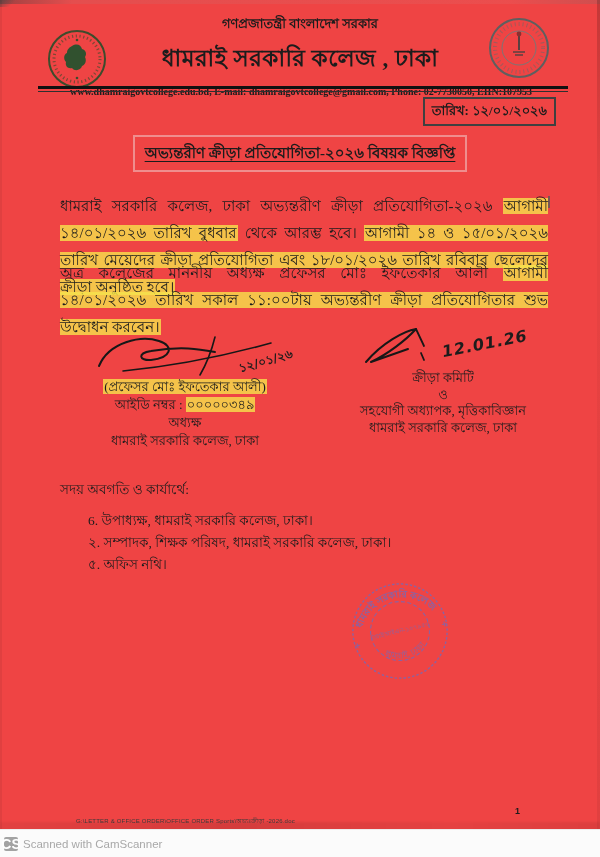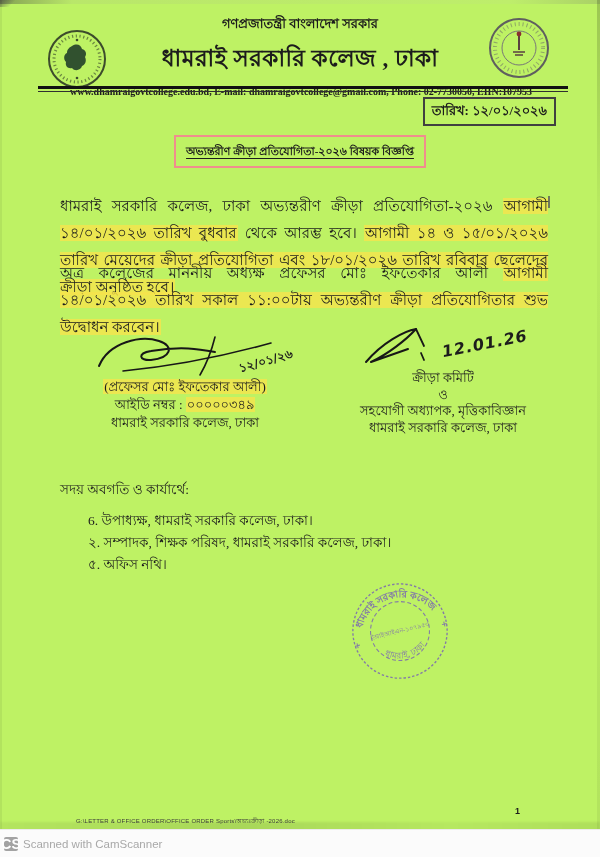--- a/index.html
+++ b/index.html
@@ -2,21 +2,21 @@
 <html><head>
 <meta charset="utf-8">
 <style>
   html,body{margin:0;padding:0;}
   body{
     width:600px;height:857px;
     font-family:"Liberation Serif","DejaVu Serif",serif;
     color:#1c1c1c;background:#ffffff;
   }
   .canvas{position:relative;width:600px;height:857px;overflow:hidden;background:#fff;}
-  .scan{position:absolute;left:0;top:0;right:0;bottom:27px;background:#bef264;text-decoration:underline;}
+  .scan{position:absolute;left:0;top:0;right:0;bottom:27px;background:#ef4444;text-decoration:underline;}
 
   
   .edge-top{position:absolute;left:0;top:0;right:0;height:4px;
     background:linear-gradient(90deg,rgba(60,60,60,.45),rgba(150,150,150,.12) 12%,rgba(190,190,190,.08) 85%,rgba(110,110,110,.25));}
   .corner-tl{position:absolute;left:0;top:0;width:16px;height:7px;
     background:linear-gradient(135deg,rgba(70,70,70,.65),transparent 70%);}
   .edge-right{position:absolute;right:0;top:0;width:3px;height:100%;
     background:linear-gradient(180deg,rgba(0,0,0,.18),rgba(0,0,0,.03) 25%,rgba(0,0,0,.06));}
   .edge-left{position:absolute;left:0;top:0;width:2px;height:100%;background:rgba(0,0,0,.06);}
   .smudge{position:absolute;left:0;right:0;top:822px;height:10px;filter:blur(1px);
@@ -34,21 +34,21 @@
   .rule{position:absolute;left:38px;right:32px;top:86px;height:2px;
     border-top:3px solid #111;border-bottom:1px solid #2f2f2f;}
 
   
   .date-box{position:absolute;right:44px;top:97px;border:2px solid #404040;
     padding:2px 7px;font-size:13px;font-weight:700;}
 
   
   .title-wrap{position:absolute;left:0;right:0;top:135px;text-align:center;}
   .title-box{display:inline-block;border:2px solid #ef8e8e;padding:4px 10px;}
-  .title-text{font-size:11px;font-weight:700;text-decoration:underline;text-underline-offset:3px;}
+  .title-text{font-size:15px;font-weight:700;text-decoration:underline;text-underline-offset:3px;}
 
   
   .para{position:absolute;left:60px;right:52px;font-size:15px;line-height:27px;text-align:justify;}
   .para-1{top:178px;}
   .para-2{top:245px;}
   .hl{background:rgba(246,228,76,.8);padding:0 1px;}
 
   
   .sig-left{position:absolute;left:70px;top:330px;width:230px;text-align:center;font-size:13px;line-height:18px;}
   .sig-right{position:absolute;left:328px;top:324px;width:230px;text-align:center;font-size:13px;line-height:16.5px;}
@@ -137,20 +137,21 @@
       <div class="scrawl-wrap">
         <svg width="180" height="48" viewBox="0 0 180 48">
           <path d="M4 36 C14 12, 46 5, 64 11 C80 16, 76 28, 56 30 C44 31, 42 23, 56 21 C86 16, 104 19, 120 22" stroke="#171717" stroke-width="2" fill="none" stroke-linecap="round"></path>
           <path d="M28 41 C70 37, 122 28, 176 13" stroke="#171717" stroke-width="1.6" fill="none" stroke-linecap="round"></path>
           <path d="M120 7 C117 19, 112 33, 105 45" stroke="#171717" stroke-width="1.6" fill="none" stroke-linecap="round"></path>
         </svg>
         <span class="hand-date-left">১২/০১/২৬</span>
       </div>
       <div><span class="hl">(প্রফেসর মোঃ ইফতেকার আলী)</span></div>
       <div><span>আইডি নম্বর : </span><span class="hl">০০০০০৩৪৯</span></div>
+      <div>অধ্যক্ষ</div>
       <div>ধামরাই সরকারি কলেজ, ঢাকা</div>
     </div>
 
     <div class="sig-right">
       <div class="scrawl-row">
         <svg width="78" height="44" viewBox="0 0 78 44">
           <path d="M8 37 C24 18, 46 6, 58 4 C48 15, 30 29, 13 37 L50 24" stroke="#171717" stroke-width="2" fill="none" stroke-linecap="round" stroke-linejoin="round"></path>
           <path d="M58 4 L66 21 M63 28 l3 7" stroke="#171717" stroke-width="1.8" fill="none" stroke-linecap="round"></path>
         </svg>
         <span class="hand-date-right">12.01.26</span>

